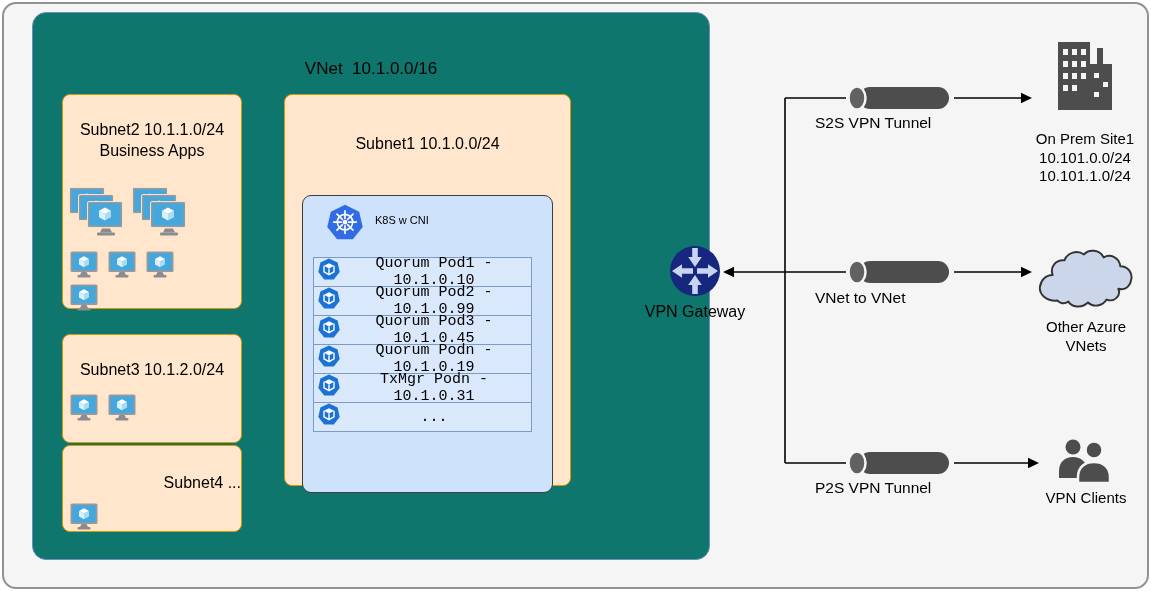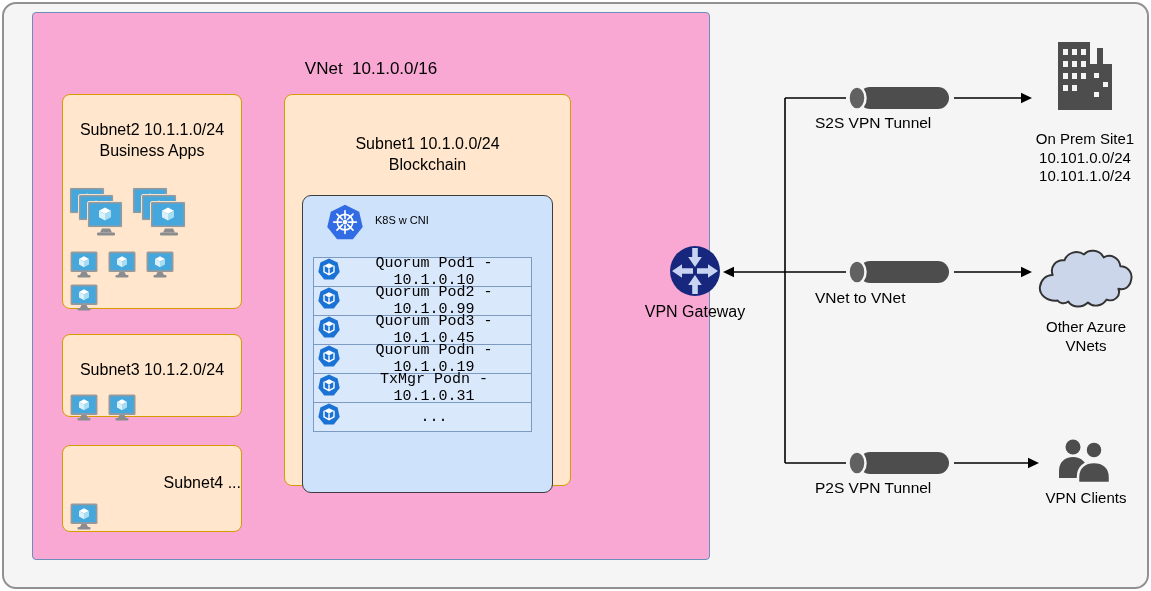--- a/index.html
+++ b/index.html
@@ -3,27 +3,27 @@
 <meta charset="utf-8">
 <style>
   * { margin:0; padding:0; box-sizing:border-box; }
   body { background:#ffffff; font-family:"Liberation Sans", sans-serif; color:#000; }
   .canvas { position:relative; width:1151px; height:591px; overflow:hidden; }
 
   .frame { position:absolute; left:2px; top:2px; width:1147px; height:587px;
            background:#f5f5f5; border:2px solid #919191; border-radius:14px; }
 
   .vnet-box { position:absolute; left:32px; top:12px; width:678px; height:548px;
-              background:#f9a8d4; border:1.5px solid #6c8ebf; border-radius:4px; }
+              background:#0f766e; border:1.5px solid #6c8ebf; border-radius:14px; }
   .vnet-title { position:absolute; left:0; top:46px; width:100%; text-align:center;
                 font-size:17px; white-space:pre; }
 
   .subnet { position:absolute; background:#ffe6cc; border:1.5px solid #d79b00; border-radius:8px; }
   .subnet2 { left:29px; top:81px;  width:180px; height:215px; }
-  .subnet3 { left:29px; top:321px; width:180px; height:83px; }
+  .subnet3 { left:29px; top:321px; width:180px; height:109px; }
   .subnet4 { left:29px; top:432px; width:180px; height:87px; }
   .subnet1 { left:251px; top:81px; width:287px; height:392px; }
 
   .subnet-title { position:absolute; left:0; width:100%; text-align:center;
                   font-size:16px; line-height:21px; }
   .subnet2 .subnet-title { top:24px; }
   .subnet3 .subnet-title { top:24px; }
   .subnet4 .subnet-title { top:26px;text-align:right; }
   .subnet1 .subnet-title { top:38px; }
 
@@ -158,21 +158,20 @@
       <span class="icon" style="left:7px; top:57px;">
         <svg width="28" height="27" viewBox="0 0 28 27">
             <use href="#vm-small"></use>
           </svg>
         </span>
     </div>
 
     <div class="subnet subnet1">
       <div class="subnet-title">
         <div>Subnet1 10.1.0.0/24</div>
-        <div>Blockchain</div>
       </div>
 
       <div class="k8s-box">
         <span class="icon" style="left:22px; top:5px;">
           <svg width="40" height="44" viewBox="0 0 44 44">
             <polygon points="22,2 37.6,9.5 41.5,26.5 30.7,40 13.3,40 2.5,26.5 6.4,9.5" fill="#326ce5"></polygon>
             <circle cx="22" cy="21" r="8.5" fill="none" stroke="#fff" stroke-width="1.8"></circle>
             <circle cx="22" cy="21" r="2.6" fill="#fff"></circle>
             <g stroke="#fff" stroke-width="1.8" stroke-linecap="round">
               <line x1="26" y1="21" x2="34.5" y2="21"></line>

